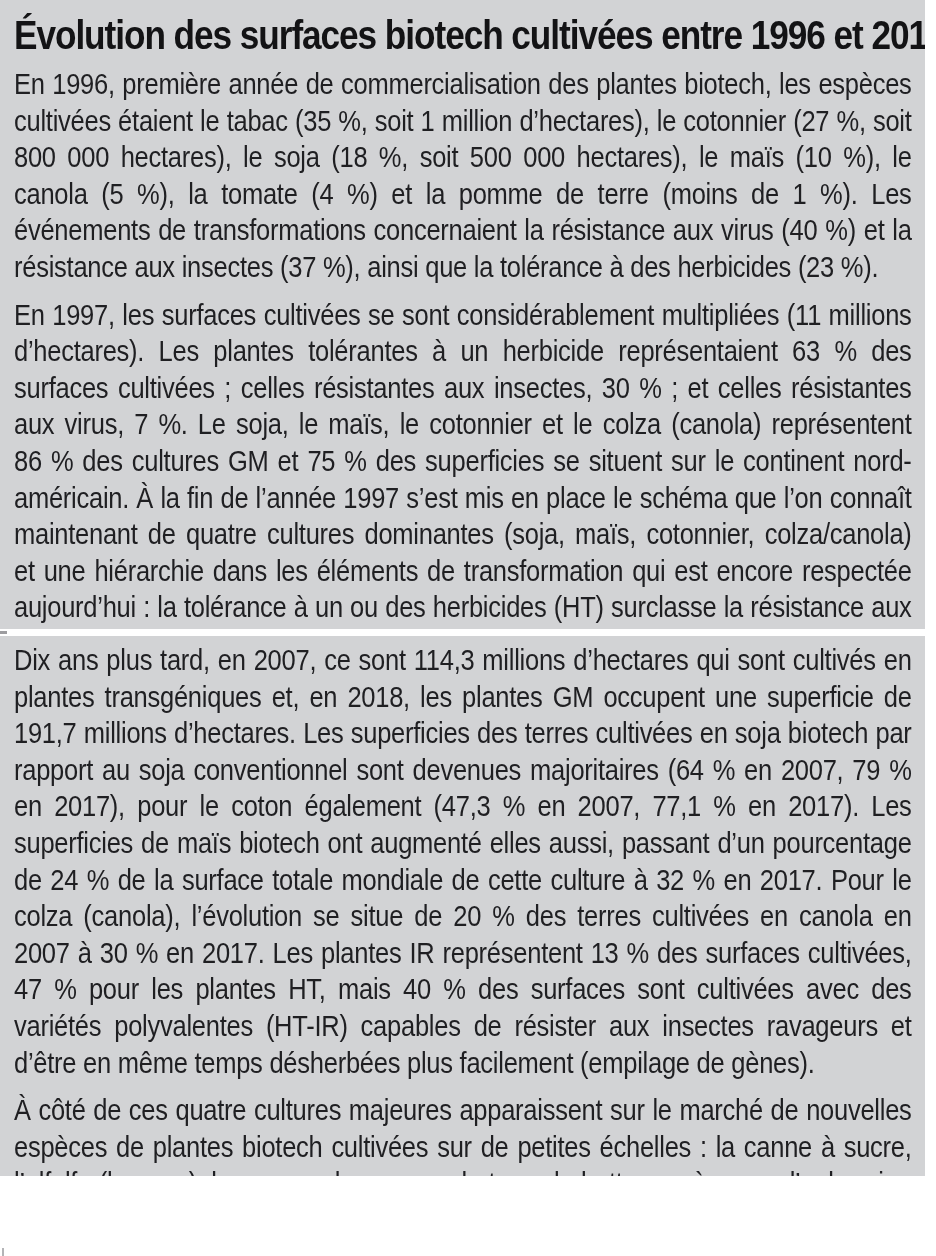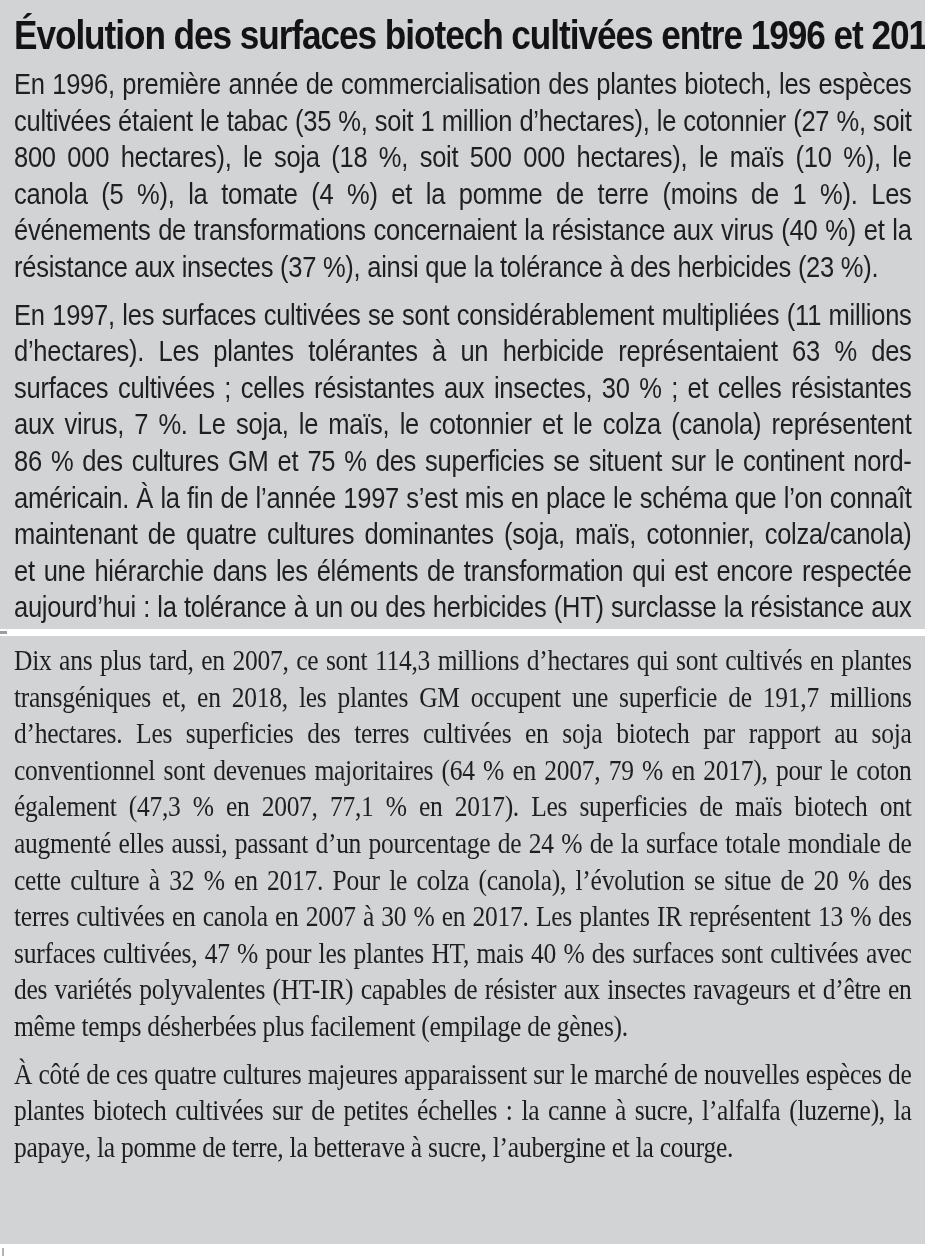--- a/index.html
+++ b/index.html
@@ -16,21 +16,21 @@
   }
   .gray-box {
     position: absolute;
     left: 0;
     width: 925px;
     background: #d2d3d5;
     box-sizing: border-box;
     overflow: hidden;
   }
   #box-page-1 { top: 0; height: 629px; }
-  #box-page-2 { top: 636px; height: 608px; font-family: Liberation Serif, serif; }
+  #box-page-2 { top: 636px; height: 540px; }
 
   .box-inner {
     padding: 6px 14px 0 14px;
   }
   
   .condense {
     width: 1020px;             
     transform: scaleX(0.88);
     transform-origin: 0 0;
   }

